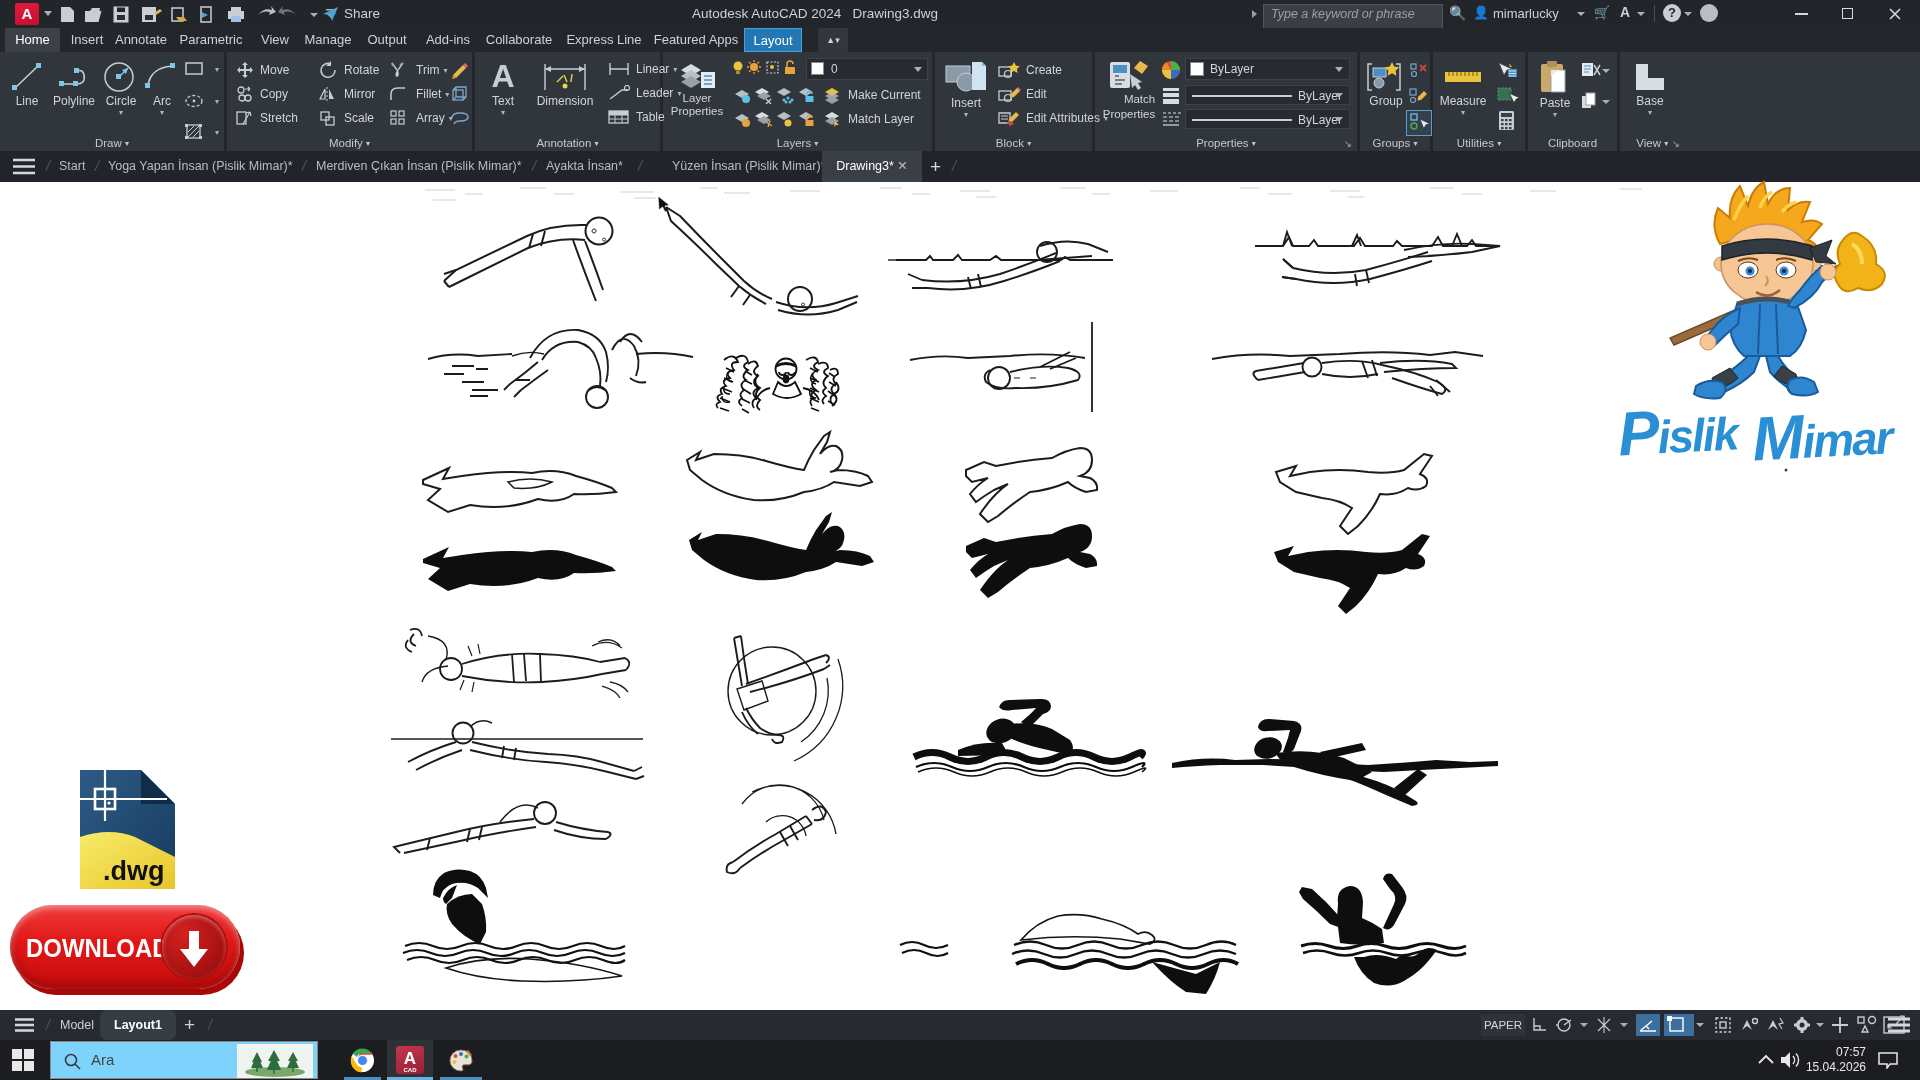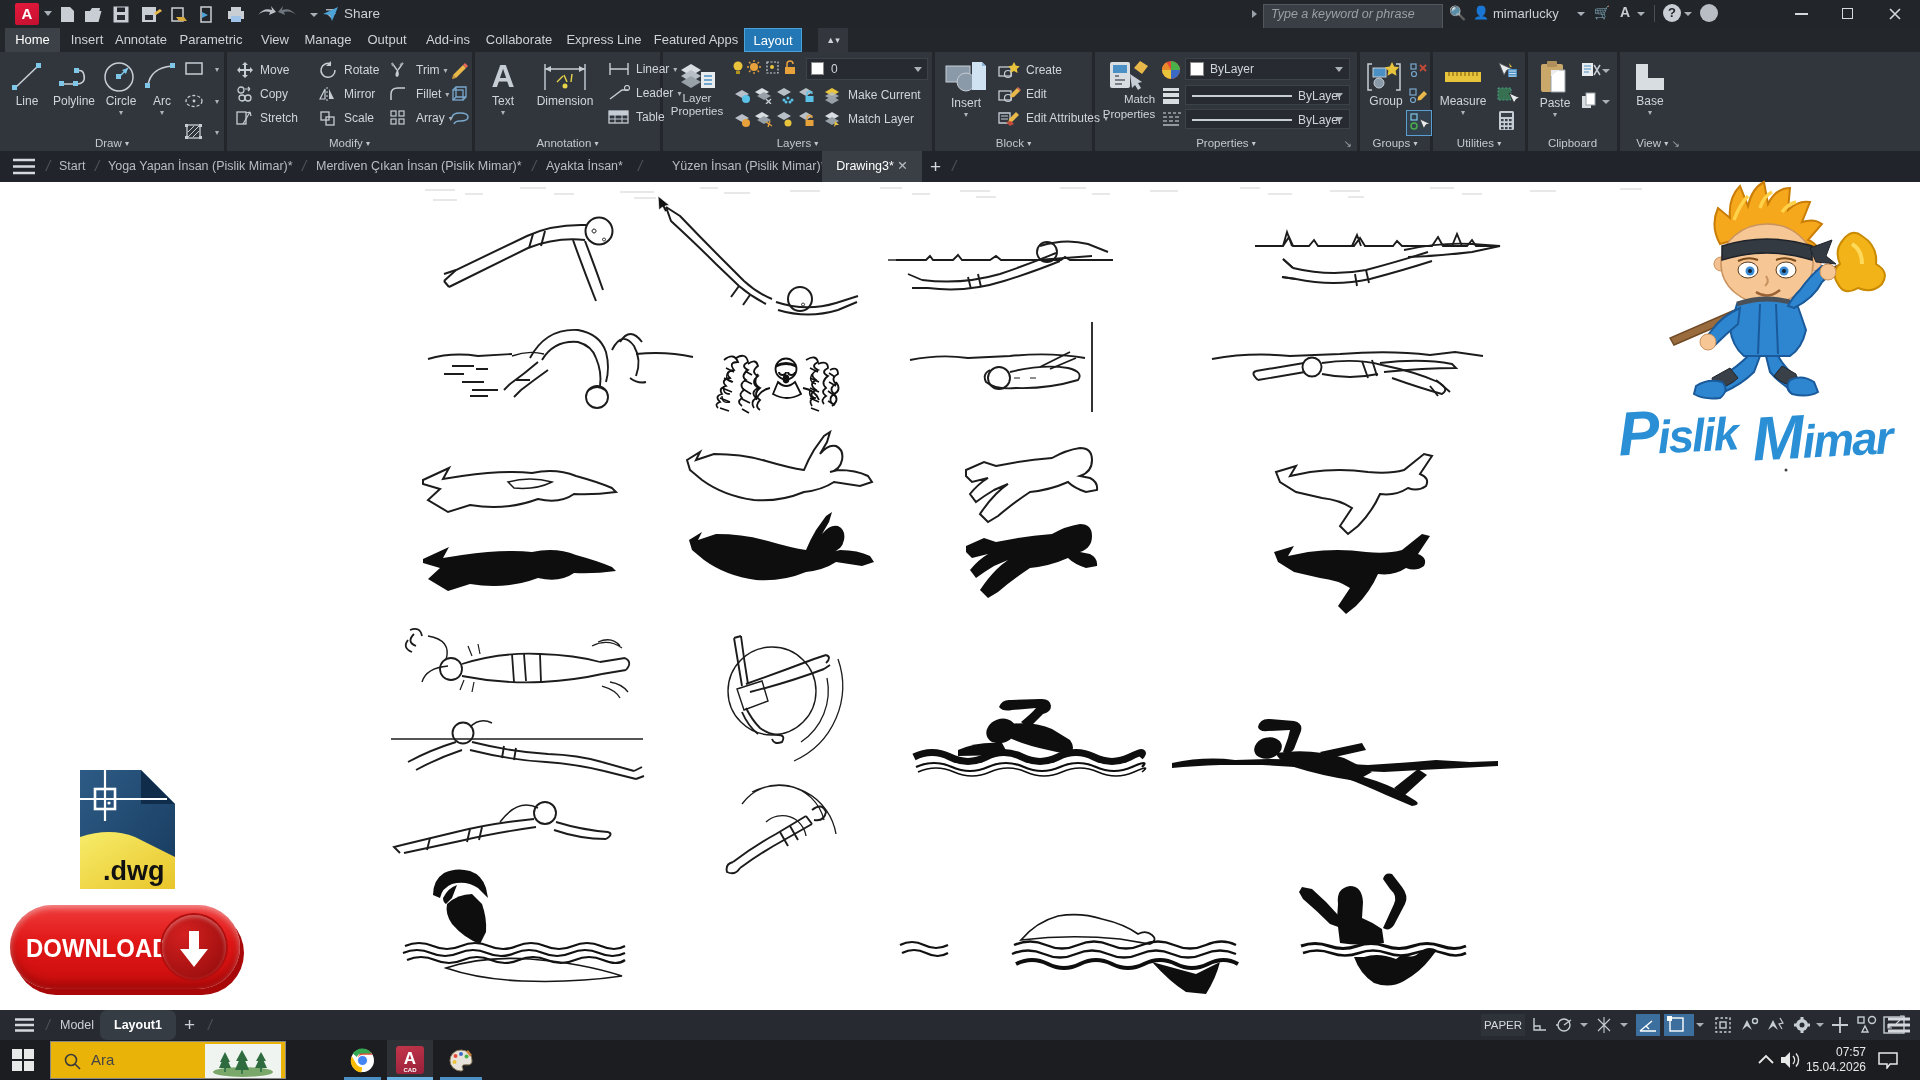--- a/index.html
+++ b/index.html
@@ -64,20 +64,21 @@
         <path d="M238,12 q-6,-8 -14,-5 l1,-4 -5,6 7,3 -1,-3 q7,-2 12,3 z" fill="#6f757c"></path>
         <path d="M252,10 l4,4 4,-4 z" fill="#aab0b7"></path>
         <path d="M268,6 h10 v1.5 h-10 z M268,10 l5,5 5,-5 z" fill="#aab0b7"></path>
       </g>
     </svg>
     <svg style="position:absolute;left:322px;top:6px" width="18" height="16" viewBox="0 0 18 16">
         <path d="M1,8 L16,1 L10,15 L8,9 z" fill="#4ba3d8"></path>
       </svg>
     <div style="position:absolute;left:344px;top:0;height:28px;line-height:28px;font-size:13.5px;color:#cdd1d6;">Share</div>
 
+    <div style="position:absolute;left:615px;top:0;width:400px;height:28px;line-height:28px;text-align:center;font-size:13.5px;color:#cdd1d6;">Autodesk AutoCAD 2024&nbsp;&nbsp;&nbsp;Drawing3.dwg</div>
 
     <div style="position:absolute;left:1252px;top:6px;width:0;height:0;border-top:4px solid transparent;border-bottom:4px solid transparent;border-left:5px solid #9aa0a7;top:10px;"></div>
     <div style="position:absolute;left:1263px;top:4px;width:180px;height:30px;background:#3a3f46;border:1px solid #52575e;color:#9aa0a8;font-style:italic;font-size:12.5px;line-height:18px;padding-left:7px;">Type a keyword or phrase</div>
     <div style="position:absolute;left:1449px;top:5px;color:#c9ced4;font-size:14px;">🔍</div>
     <div style="position:absolute;left:1473px;top:5px;color:#c9ced4;font-size:13px;">👤</div>
     <div style="position:absolute;left:1493px;top:0;height:28px;line-height:28px;font-size:13px;color:#cdd1d6;">mimarlucky</div>
     <div style="position:absolute;left:1577px;top:12px;width:0;height:0;border-left:4px solid transparent;border-right:4px solid transparent;border-top:4px solid #aab0b7;"></div>
     <div style="position:absolute;left:1594px;top:5px;color:#c9ced4;font-size:13px;">🛒</div>
     <div style="position:absolute;left:1620px;top:4px;color:#c9ced4;font-weight:bold;font-size:14px;">A</div>
     <div style="position:absolute;left:1637px;top:12px;width:0;height:0;border-left:4px solid transparent;border-right:4px solid transparent;border-top:4px solid #aab0b7;"></div>
@@ -897,21 +898,21 @@
   </div>
   <div id="taskbar">
     <svg style="position:absolute;left:12px;top:9px" width="22" height="22" viewBox="0 0 22 22">
         <g fill="#e8e8e8">
           <rect x="0" y="0" width="10" height="10"></rect>
           <rect x="12" y="0" width="10" height="10"></rect>
           <rect x="0" y="12" width="10" height="10"></rect>
           <rect x="12" y="12" width="10" height="10"></rect>
         </g>
       </svg>
-    <div style="position:absolute;left:50px;top:1px;width:236px;height:38px;background:#eab308;border:1px solid #888;">
+    <div style="position:absolute;left:50px;top:1px;width:268px;height:38px;background:#7dd3fc;border:1px solid #888;">
       <svg style="position:absolute;left:13px;top:11px" width="17" height="17" viewBox="0 0 17 17">
           <circle cx="7" cy="7" r="5.5" fill="none" stroke="#3a3a3a" stroke-width="1.6"></circle>
           <line x1="11" y1="11" x2="16" y2="16" stroke="#3a3a3a" stroke-width="1.6"></line>
         </svg>
       <div style="position:absolute;left:40px;top:9px;color:#444;font-size:15px;">Ara</div>
 
       <svg style="position:absolute;right:4px;top:2px" width="76px" height="34" viewBox="0 0 76 34">
         <rect x="0" y="0" width="76" height="34" fill="#f0f4f0"></rect>
         <ellipse cx="38" cy="28" rx="30" ry="5" fill="#7aa86a"></ellipse>
         <g fill="#2e6b3e">

